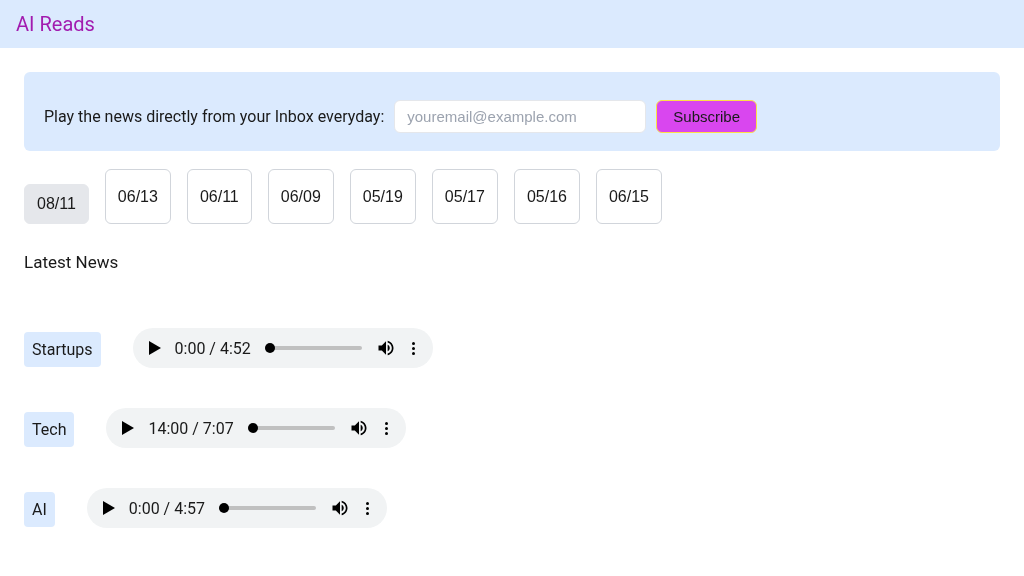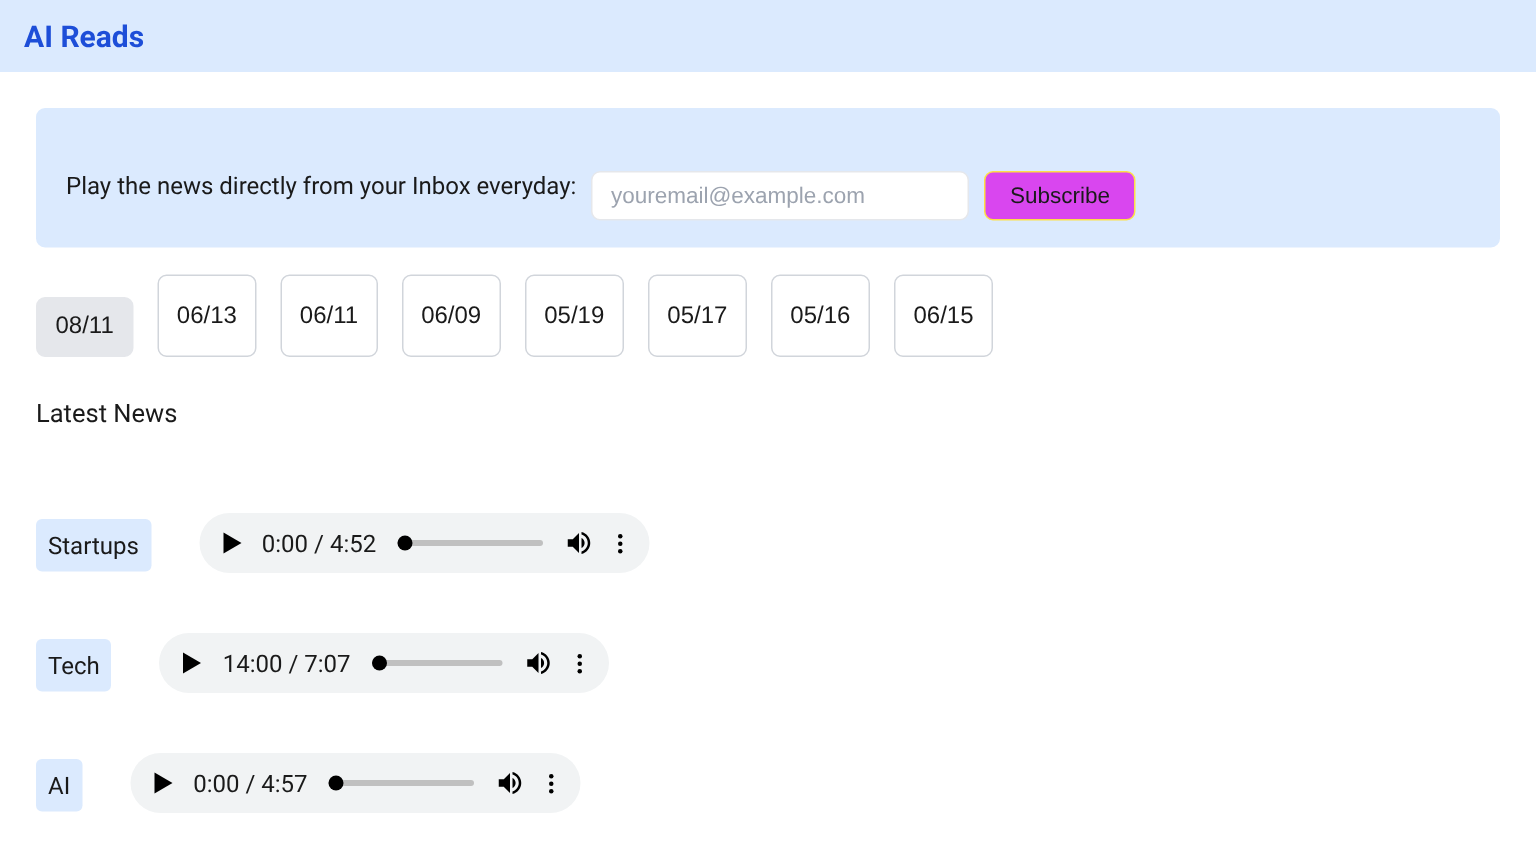--- a/index.html
+++ b/index.html
@@ -10,45 +10,46 @@
     body {
       font-family: -apple-system, BlinkMacSystemFont, "Segoe UI", Roboto, Helvetica, Arial, sans-serif;
       background: #fff;
       color: #1a1a1a;
     }
     .top-header {
       background: #dbeafe;
       padding: 12px 16px;
     }
     .top-header .logo {
-      color: #1d4ed8;
+      color: #a21caf;
       font-size: 20px;
-      font-weight: 700;
+      font-weight: 400;
       text-decoration: none;
       text-align: right;
     }
     .content {
       padding: 24px;
     }
     .cta-box {
       background: #dbeafe;
       border-radius: 6px;
       padding: 18px 20px;
     }
     .cta-text {
       font-size: 16px;
       color: #1a1a1a;
       line-height: 1.4;
     }
     .cta-text strong {
       font-weight: 700;
     }
     .subscribe-row {
-      margin-top: 24px;
+      margin-top: 10px;
       display: flex;
+      align-items: center;
       gap: 10px;
       flex-wrap: wrap;
     }
     .subscribe-label {
       font-size: 16px;
       color: #1a1a1a;
     }
     .email-input {
       background: #fff;
       border: 1px solid #e5e7eb;

